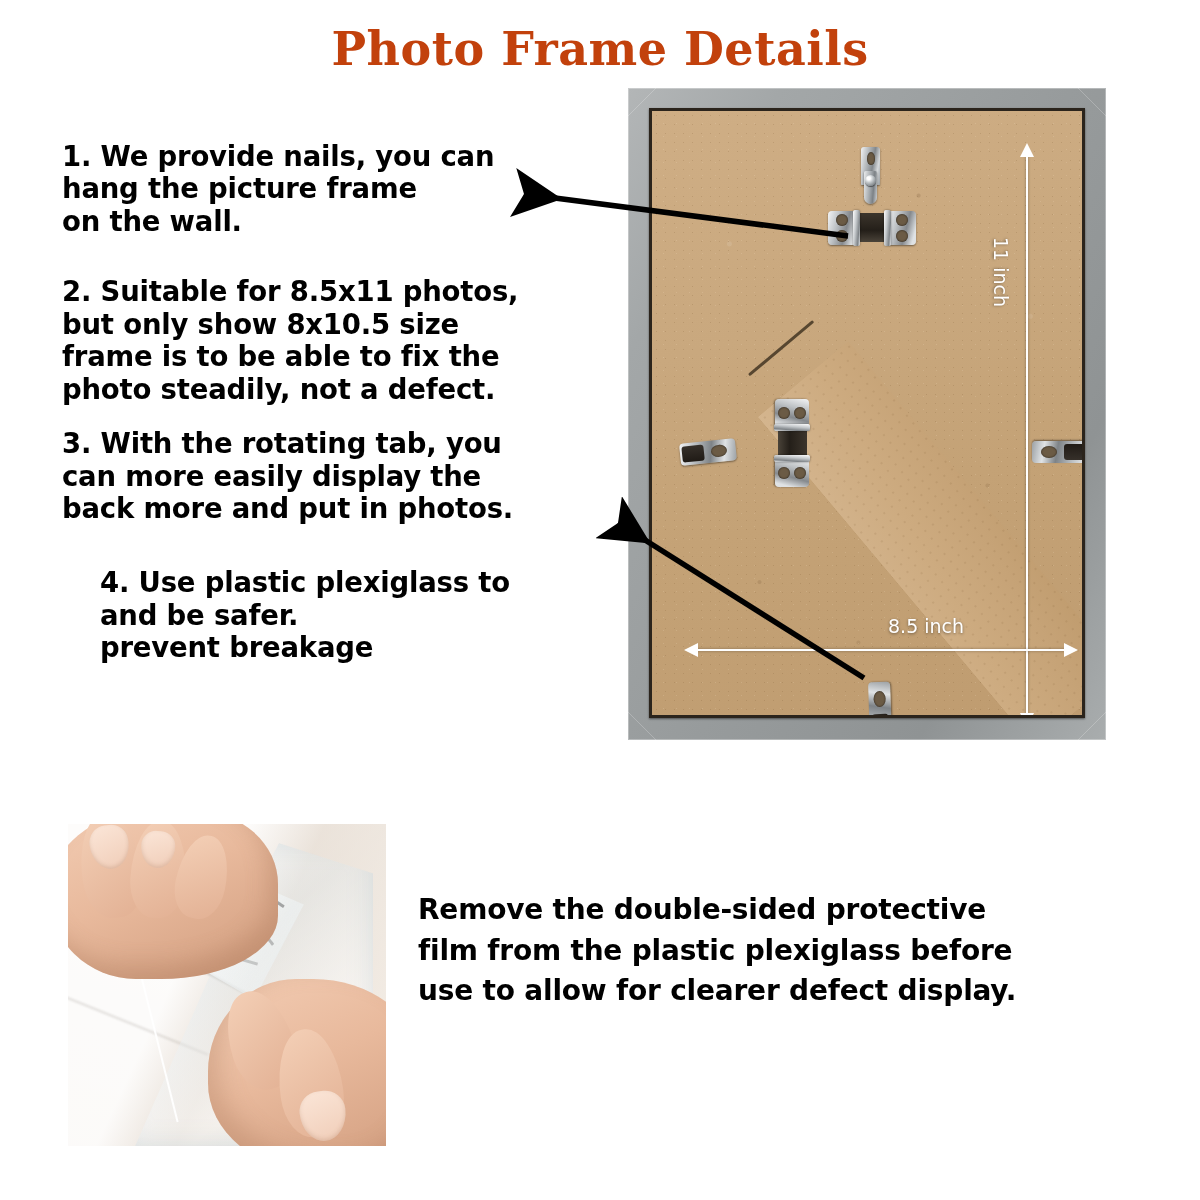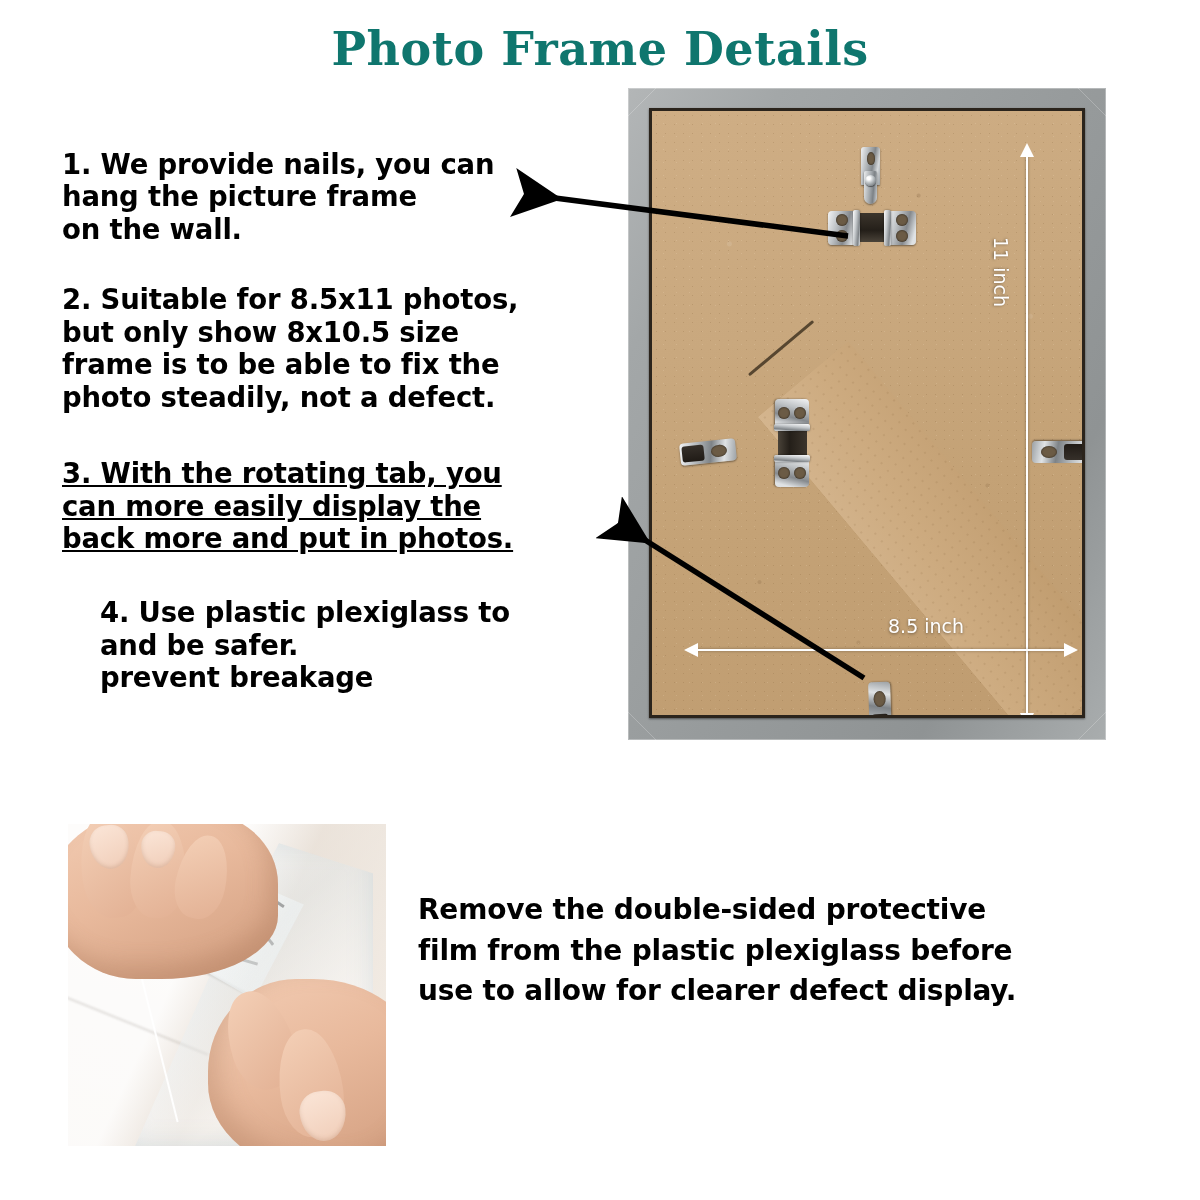--- a/index.html
+++ b/index.html
@@ -14,38 +14,38 @@
   .page{position:absolute;inset:0;}
 
   
   #title{
     position:absolute;left:0;top:24px;width:1200px;
     text-align:center;
     font-family:"DejaVu Serif", serif;
     font-weight:bold;
     font-size:46px;
     letter-spacing:0.5px;
-    color:#0f766e;
+    color:#c2410c;
     line-height:1.1;
   }
 
   
-  #steps{position:absolute;left:62px;top:148px;width:570px;}
+  #steps{position:absolute;left:62px;top:140px;width:570px;}
   .step{
     font-family:"DejaVu Sans", sans-serif;
     font-weight:bold;
     font-size:27.5px;
     line-height:1.18;
     color:#000;
     letter-spacing:-0.2px;
   }
   .step .ln{display:block;white-space:nowrap;}
   #step-1{margin-bottom:0;}
   #step-2{margin-top:38px;}
-  #step-3{margin-top:44px;text-decoration:underline;}
+  #step-3{margin-top:22px;}
   #step-4{margin-top:42px;margin-left:38px;}
 
   
   #frame-photo{
     position:absolute;left:628px;top:88px;width:478px;height:652px;
   }
   
   .frame-outer{
     position:absolute;inset:0;
     background:linear-gradient(120deg,#b3b6b7 0%,#a3a7a8 18%,#979b9c 52%,#8f9394 78%,#a9adae 100%);

